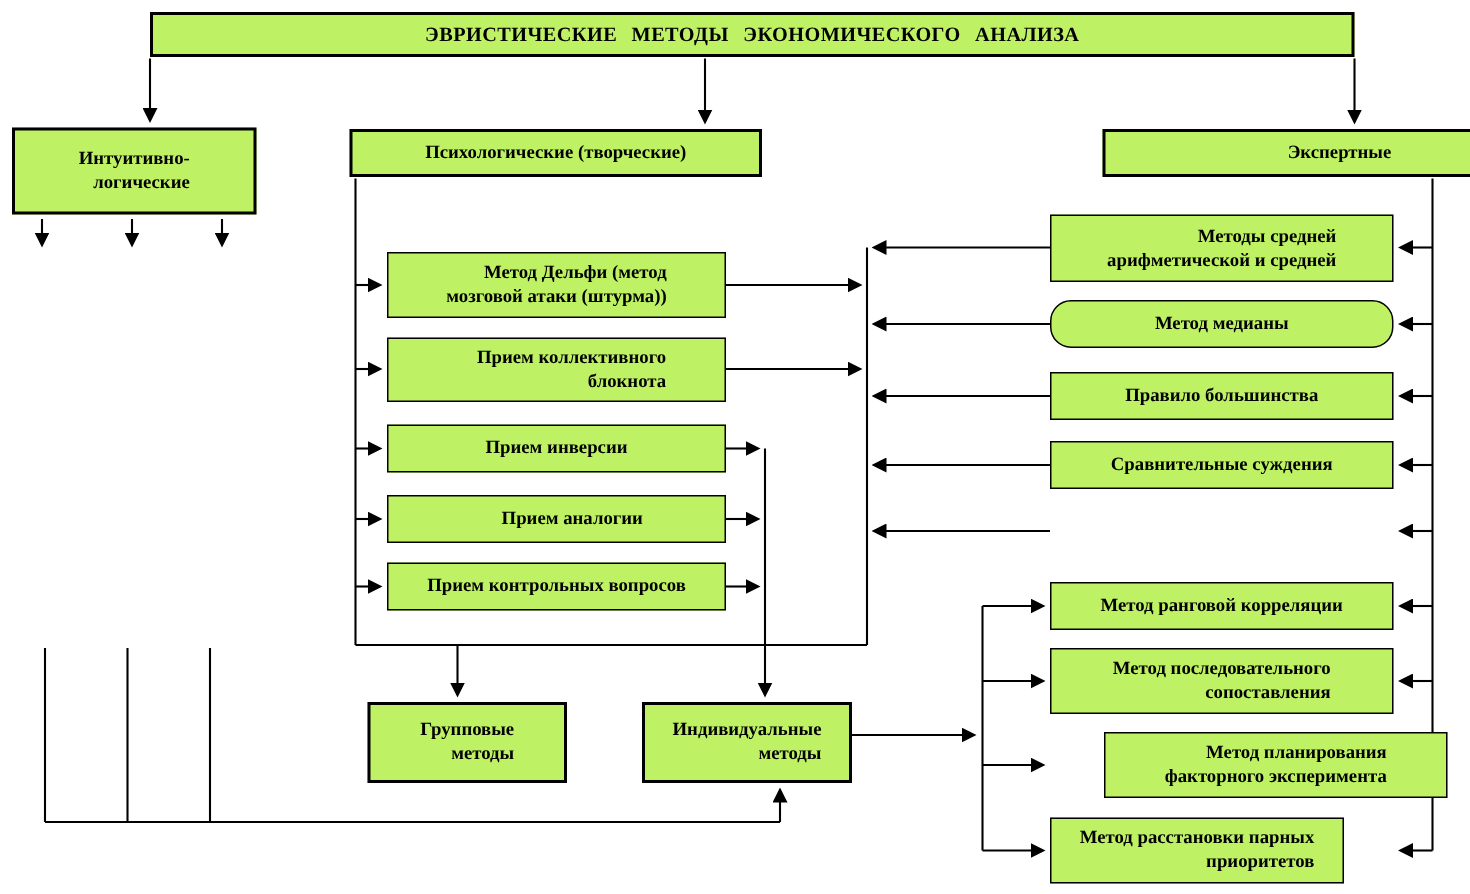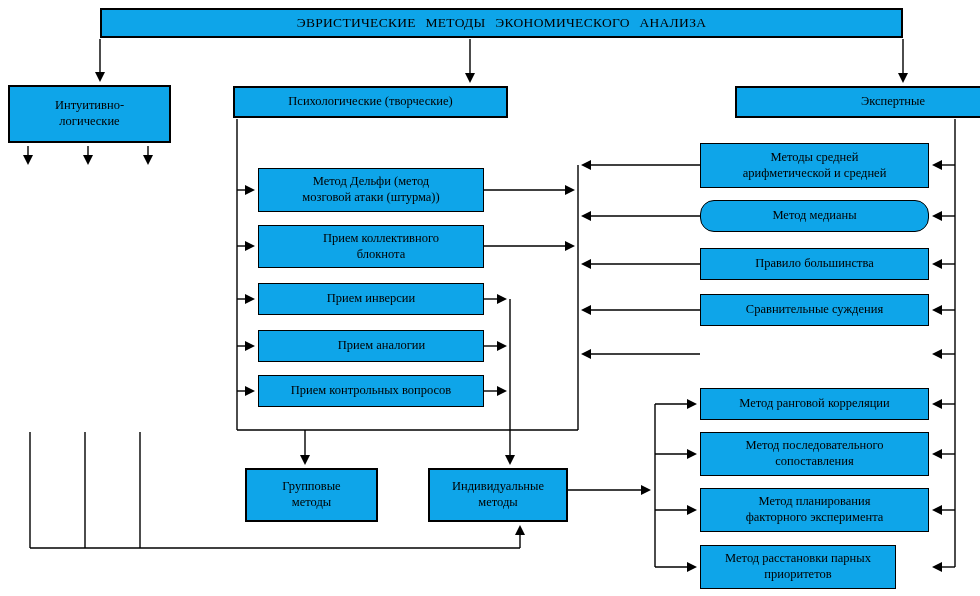--- a/index.html
+++ b/index.html
@@ -3,23 +3,23 @@
 <meta charset="utf-8">
 <style>
   * { margin:0; padding:0; box-sizing:border-box; }
   html,body { background:#ffffff; }
   .canvas {
     position:relative; width:980px; height:596px; background:#ffffff;
     font-family:"Liberation Serif", serif; overflow:hidden;
   }
   .connectors { position:absolute; left:0; top:0; }
   .box {
-    position:absolute; border:1.4px solid #000; background:#0ea5e9;
+    position:absolute; border:1.4px solid #000; background:#bef264;
     display:flex; align-items:center; justify-content:center;
-    text-align:center; font-weight:normal; font-size:12.5px; line-height:1.25;
+    text-align:right; font-weight:bold; font-size:12.5px; line-height:1.25;
     white-space:pre-line; padding:1px 4px; color:#000;
   }
   .box.thick { border-width:2.6px; }
   .title-box { font-size:13.5px; word-spacing:6px; letter-spacing:0.3px; }
 </style>
 </head>
 <body>
 
 <div class="canvas">
 
@@ -104,21 +104,21 @@
   <div class="box" style="left:258px;top:375px;width:226px;height:32px;">Прием контрольных вопросов</div>
 
   <div class="box" style="left:700px;top:143px;width:229px;height:45px;">Методы средней
 арифметической и средней</div>
   <div class="box" style="left:700px;top:200px;width:229px;height:32px;border-radius:14px;">Метод медианы</div>
   <div class="box" style="left:700px;top:248px;width:229px;height:32px;">Правило большинства</div>
   <div class="box" style="left:700px;top:294px;width:229px;height:32px;">Сравнительные суждения</div>
   <div class="box" style="left:700px;top:388px;width:229px;height:32px;">Метод ранговой корреляции</div>
   <div class="box" style="left:700px;top:432px;width:229px;height:44px;">Метод последовательного
 сопоставления</div>
-  <div class="box" style="left:700px;top:488px;width:229px;height:44px;">Метод планирования
+  <div class="box" style="left:736px;top:488px;width:229px;height:44px;">Метод планирования
 факторного эксперимента</div>
   <div class="box" style="left:700px;top:545px;width:196px;height:44px;">Метод расстановки парных
 приоритетов</div>
 
   <div class="box thick" style="left:245px;top:468px;width:133px;height:54px;">Групповые
 методы</div>
   <div class="box thick" style="left:428px;top:468px;width:140px;height:54px;">Индивидуальные
 методы</div>
 
 </div>

